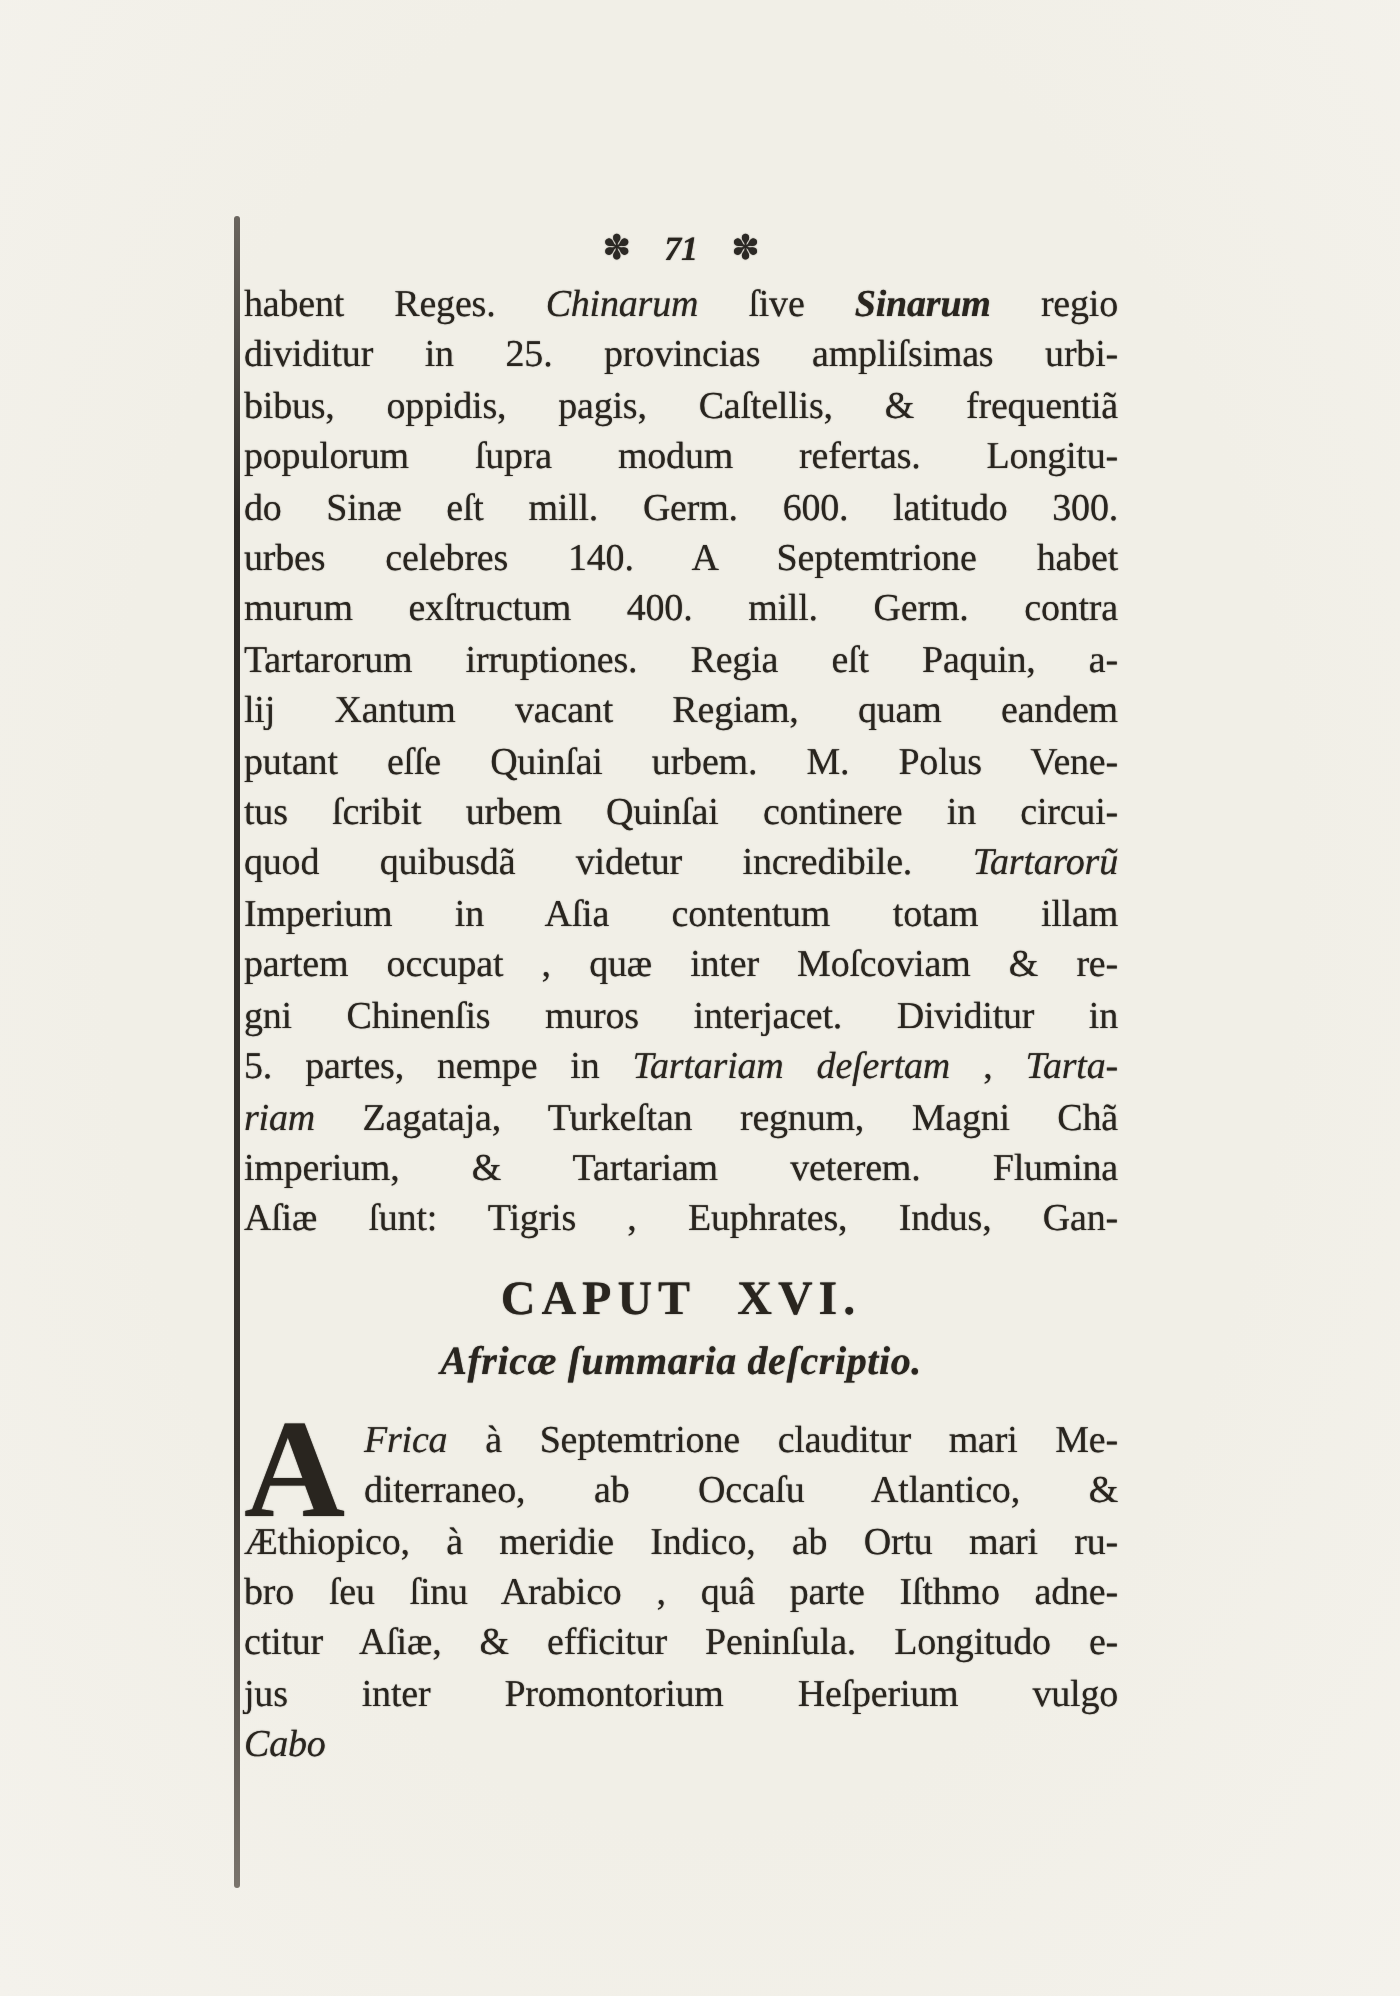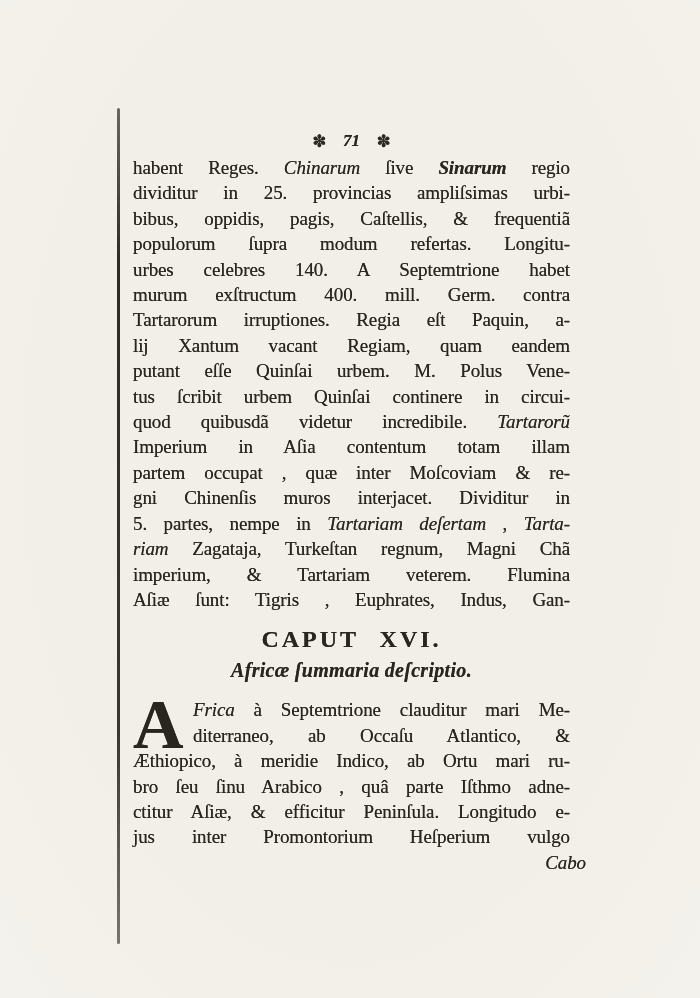--- a/index.html
+++ b/index.html
@@ -19,28 +19,27 @@
     position: absolute;
     left: 117px;
     top: 108px;
     width: 3px;
     height: 836px;
     border-radius: 2px;
     background: linear-gradient(#6a655e, #2e2b27 18%, #3a3631 75%, #7a746c);
   }
   .textblock {
     position: absolute;
-    left: 133px;
+    left: 122px;
     top: 112px;
     width: 437px;
     color: #29251f;
     font-size: 19px;
     letter-spacing: -0.1px;
     text-shadow: 0 0 0.6px rgba(41, 37, 31, 0.8);
-    margin-top: 15px;
   }
   .pagehead {
     height: 28px;
     line-height: 24px;
     text-align: center;
   }
   .orn {
     font-family: "DejaVu Sans", sans-serif;
     font-size: 17px;
     color: #2c2925;
@@ -89,21 +88,20 @@
     height: 50.8px;
     font-size: 70px;
     line-height: 56px;
     font-weight: bold;
     margin-right: 4px;
     letter-spacing: 0;
   }
   .catchword {
     clear: none;
     line-height: 25px;
-    text-align: right;
     font-style: italic;
     font-size: 19px;
     margin-right: -16px;
   }
 </style>
 </head>
 <body>
 
 <div class="page">
   <div class="rule-left"></div>
@@ -114,20 +112,21 @@
       <span class="orn">✽</span>
       <span class="pagenum">71</span>
       <span class="orn">✽</span>
     </div>
 
     <div class="para1">
         <div class="line"><span>habent Reges. </span><span class="it">Chinarum</span><span> ſive </span><span class="it bd">Sinarum</span><span> regio</span></div>
         <div class="line"><span>dividitur in 25. provincias ampliſsimas urbi-</span></div>
         <div class="line"><span>bibus, oppidis, pagis, Caſtellis, &amp; frequentiã</span></div>
         <div class="line"><span>populorum ſupra modum refertas. Longitu-</span></div>
+        <div class="line"><span>do Sinæ eſt mill. Germ. 600. latitudo 300.</span></div>
         <div class="line"><span>urbes celebres 140. A Septemtrione habet</span></div>
         <div class="line"><span>murum exſtructum 400. mill. Germ. contra</span></div>
         <div class="line"><span>Tartarorum irruptiones. Regia eſt Paquin, a-</span></div>
         <div class="line"><span>lij Xantum vacant Regiam, quam eandem</span></div>
         <div class="line"><span>putant eſſe Quinſai urbem. M. Polus Vene-</span></div>
         <div class="line"><span>tus ſcribit urbem Quinſai continere in circui-</span></div>
         <div class="line"><span>quod quibusdã videtur incredibile. </span><span class="it">Tartarorũ</span></div>
         <div class="line"><span>Imperium in Aſia contentum totam illam</span></div>
         <div class="line"><span>partem occupat , quæ inter Moſcoviam &amp; re-</span></div>
         <div class="line"><span>gni Chinenſis muros interjacet. Dividitur in</span></div>

